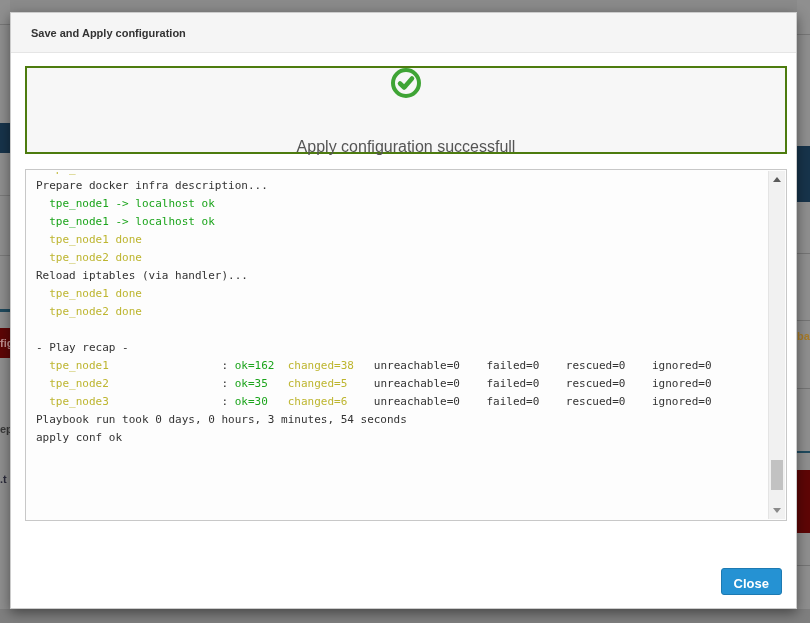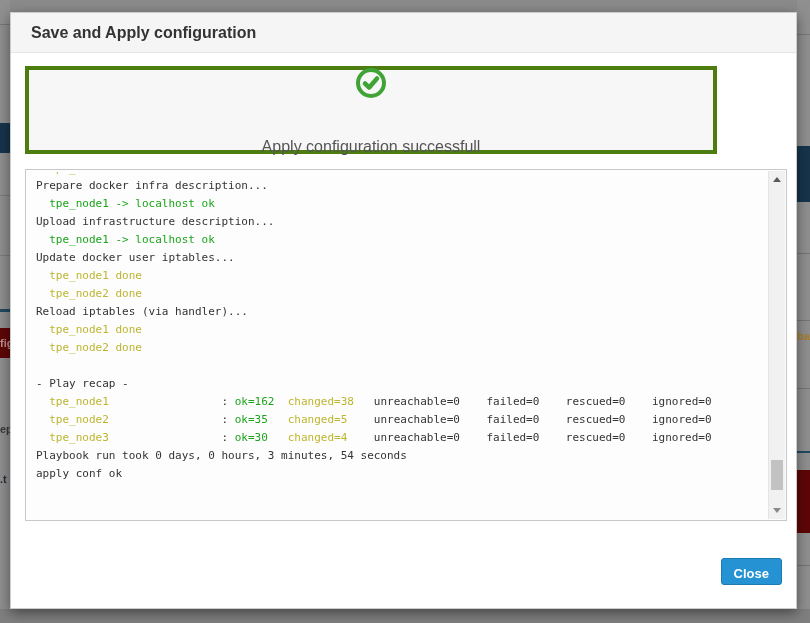--- a/index.html
+++ b/index.html
@@ -18,25 +18,25 @@
   .modal{
     position:absolute;left:10px;top:12px;width:787px;height:597px;
     background:#ffffff;border:1px solid rgba(0,0,0,0.2);
     box-shadow:0 4px 12px rgba(0,0,0,0.45);
     box-sizing:border-box;
   }
   .modal-header{
     height:40px;background:#f5f5f5;border-bottom:1px solid #e5e5e5;
     display:flex;align-items:center;padding:0 20px;box-sizing:border-box;
   }
-  .modal-title{font-size:16px;font-weight:bold;color:#333333;}
+  .modal-title{font-size:11px;font-weight:bold;color:#333333;}
 
   .status-panel{
-    position:absolute;left:14px;top:53px;width:692px;height:88px;
-    background:#f7f7f7;border:4px solid #4d7c0f;box-sizing:border-box;
+    position:absolute;left:14px;top:53px;width:762px;height:88px;
+    background:#f7f7f7;border:2px solid #4d7c0f;box-sizing:border-box;
     display:flex;flex-direction:column;align-items:center;justify-content:center;gap:27px;
   }
   .check-icon{margin-top:2px;}
   .status-message{font-size:16px;color:#555555;margin-top:8px;}
 
   
   .console-box{
     position:absolute;left:14px;top:156px;width:762px;height:352px;
     background:#fdfdfd;border:1px solid #c8c8c8;box-sizing:border-box;
     overflow:hidden;
@@ -66,21 +66,21 @@
   .scroll-btn.up{top:0;}
   .scroll-btn.down{bottom:0;}
   .tri-up{width:0;height:0;border-left:4px solid transparent;border-right:4px solid transparent;border-bottom:5px solid #5a5a5a;}
   .tri-down{width:0;height:0;border-left:4px solid transparent;border-right:4px solid transparent;border-top:5px solid #8a8a8a;}
   .scroll-thumb{
     position:absolute;left:2px;top:289px;width:12px;height:30px;background:#c2c2c2;
   }
 
   
   .close-button{
-    position:absolute;right:14px;bottom:23px;
+    position:absolute;right:14px;bottom:13px;
     min-width:54px;height:27px;padding:7px 12px;
     background:#2592d3;border:1px solid #1d7ab2;border-radius:3px;
     color:#ffffff;font-size:13px;font-weight:bold;
     font-family:"Liberation Sans",sans-serif;cursor:pointer;
   }
 </style>
 </head>
 <body>
 
 <div class="screen">
@@ -123,33 +123,31 @@
         </svg>
       </span>
       <span class="status-message">Apply configuration successfull</span>
     </div>
 
     <div class="console-box">
       <div class="console-text">
           <div class="console-line clipped"><span class="c-yellow">  tpe_node2 done</span></div>
           <div class="console-line"><span class="c-dark">Prepare docker infra description...</span></div>
           <div class="console-line"><span class="c-green">  tpe_node1 -&gt; localhost ok</span></div>
-          <div class="console-line"><span class="c-dark">Upload infrastructure description...</span></div>
           <div class="console-line"><span class="c-green">  tpe_node1 -&gt; localhost ok</span></div>
-          <div class="console-line"><span class="c-dark">Update docker user iptables...</span></div>
           <div class="console-line"><span class="c-yellow">  tpe_node1 done</span></div>
           <div class="console-line"><span class="c-yellow">  tpe_node2 done</span></div>
           <div class="console-line"><span class="c-dark">Reload iptables (via handler)...</span></div>
           <div class="console-line"><span class="c-yellow">  tpe_node1 done</span></div>
           <div class="console-line"><span class="c-yellow">  tpe_node2 done</span></div>
           <div class="console-line"><span class="c-dark"> </span></div>
           <div class="console-line"><span class="c-dark">- Play recap -</span></div>
           <div class="console-line"><span class="c-yellow">  tpe_node1</span><span class="c-dark">                 : </span><span class="c-green">ok=162</span><span class="c-dark">  </span><span class="c-yellow">changed=38</span><span class="c-dark">   unreachable=0    failed=0    rescued=0    ignored=0</span></div>
           <div class="console-line"><span class="c-yellow">  tpe_node2</span><span class="c-dark">                 : </span><span class="c-green">ok=35</span><span class="c-dark">   </span><span class="c-yellow">changed=5</span><span class="c-dark">    unreachable=0    failed=0    rescued=0    ignored=0</span></div>
-          <div class="console-line"><span class="c-yellow">  tpe_node3</span><span class="c-dark">                 : </span><span class="c-green">ok=30</span><span class="c-dark">   </span><span class="c-yellow">changed=4</span><span class="c-dark">    unreachable=0    failed=0    rescued=0    ignored=0</span></div>
+          <div class="console-line"><span class="c-yellow">  tpe_node3</span><span class="c-dark">                 : </span><span class="c-green">ok=30</span><span class="c-dark">   </span><span class="c-yellow">changed=6</span><span class="c-dark">    unreachable=0    failed=0    rescued=0    ignored=0</span></div>
           <div class="console-line"><span class="c-dark">Playbook run took 0 days, 0 hours, 3 minutes, 54 seconds</span></div>
           <div class="console-line"><span class="c-dark">apply conf ok</span></div>
         </div>
       <div class="scrollbar">
         <div class="scroll-btn up">
             <span class="tri-up"></span>
           </div>
         <div class="scroll-thumb"></div>
         <div class="scroll-btn down">
             <span class="tri-down"></span>

